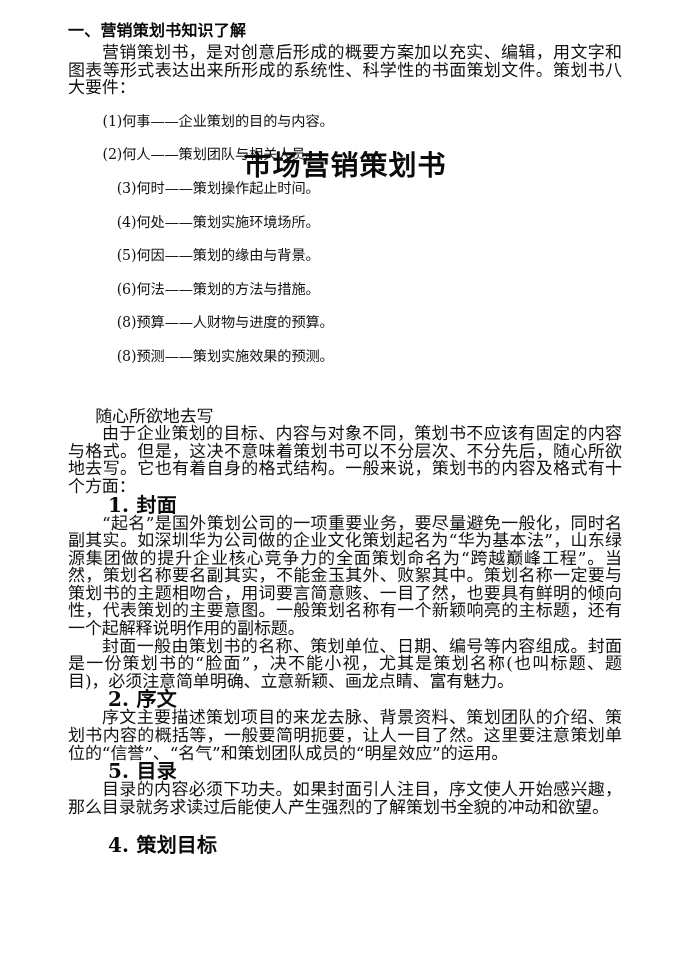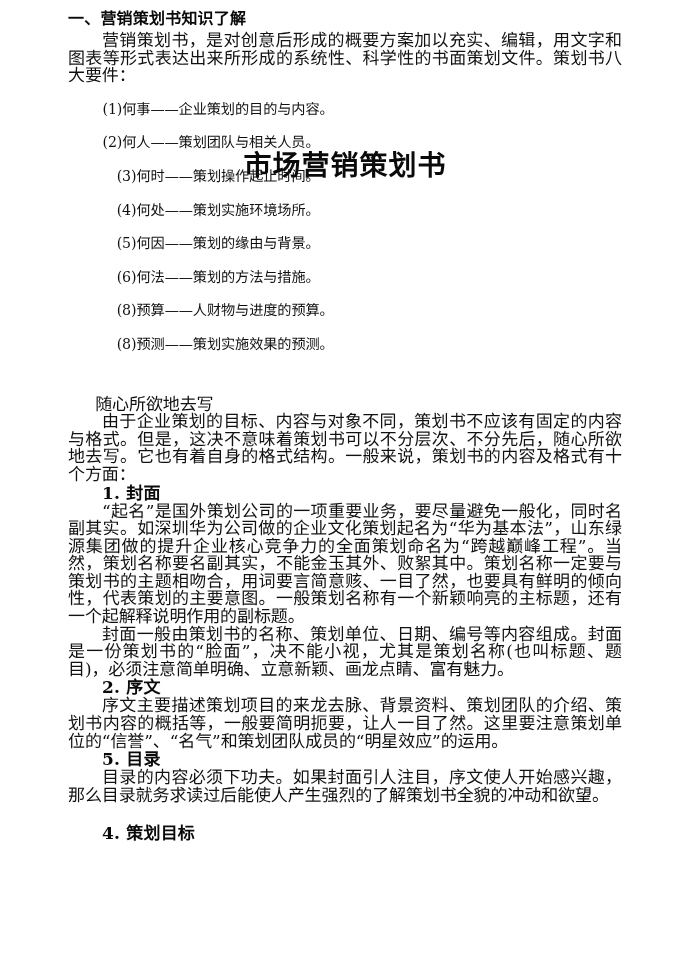--- a/index.html
+++ b/index.html
@@ -36,21 +36,21 @@
     margin: 0;
     padding-top: 143px;
     color: #0a0a0a;
   }
   .section-heading {
     font-family: "DejaVu Serif", "Liberation Serif", serif;
     font-weight: bold;
     font-size: 16px;
     line-height: 22px;
     margin: 0;
-    padding-top: 8px;
+    padding-top: 20px;
     padding-bottom: 2px;
     letter-spacing: 0.2px;
     color: #0a0a0a;
   }
   .para {
     font-size: 17px;
     line-height: 17.6px;
     margin: 0;
     text-align: justify;
     text-justify: inter-ideograph;
@@ -68,21 +68,21 @@
     text-indent: 1.3em;
     letter-spacing: -0.1px;
     color: #111111;
   }
   .list-item.deep {
     text-indent: 2.3em;
   }
   .sub-heading {
     font-family: "DejaVu Serif", "Liberation Serif", serif;
     font-weight: bold;
-    font-size: 17px;
+    font-size: 20px;
     line-height: 19px;
     margin: 0;
     text-indent: 2em;
     letter-spacing: 0.2px;
     color: #0a0a0a;
   }
   .gap-lg { height: 20px; }
   .gap-xl { height: 26px; }
 </style>
 </head>

